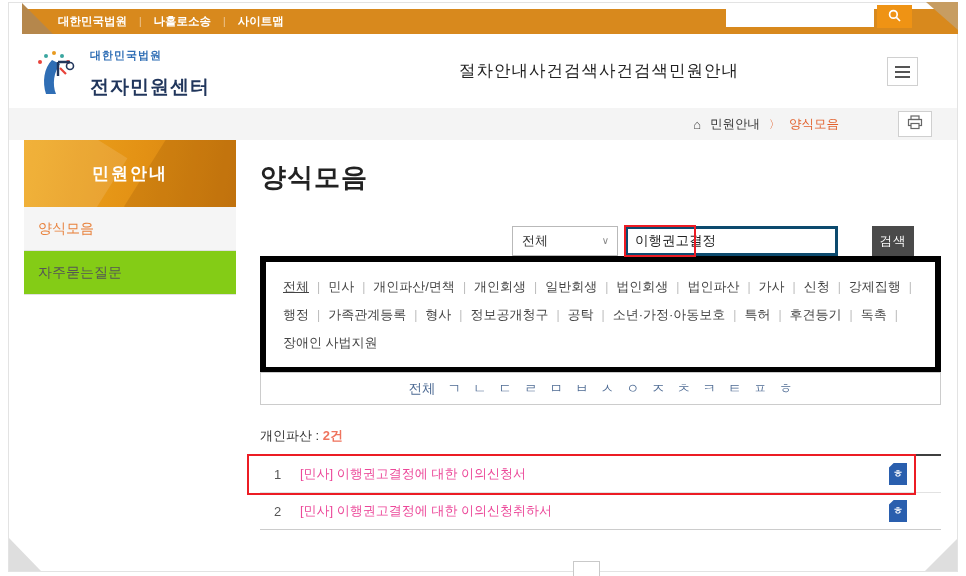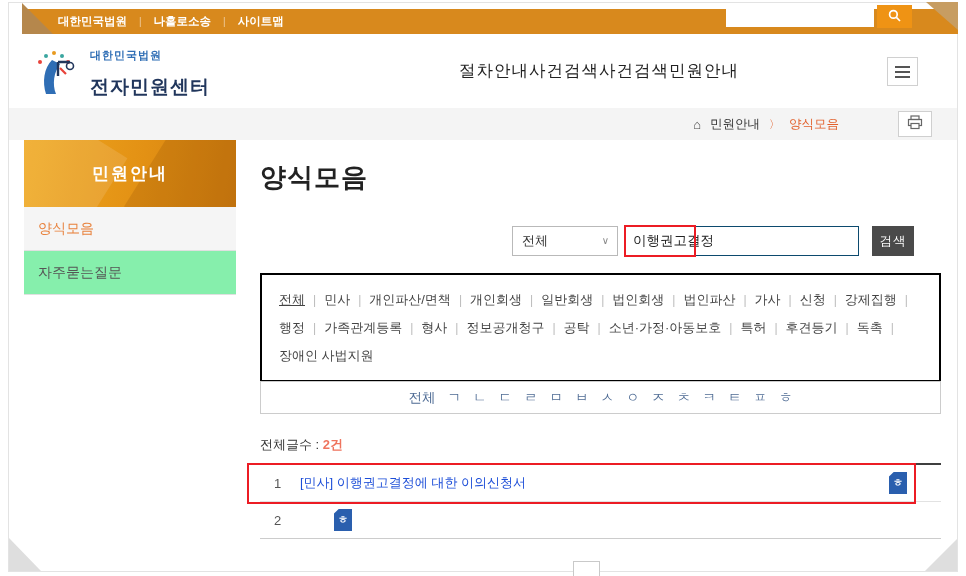--- a/index.html
+++ b/index.html
@@ -41,52 +41,52 @@
   #crumbs .arr { font-size:11px; color:#e2602c; }
   #crumbs .cur { font-size:12.5px; color:#e2602c; cursor:pointer; }
   #print-btn { position:absolute; left:898px; top:111px; width:34px; height:26px; background:#fff; border:1px solid #cfcfcf; display:flex; align-items:center; justify-content:center; cursor:pointer; }
 
   
   #sidebar { position:absolute; left:24px; top:140px; width:212px; }
   #sidebar-head { height:67px; background:linear-gradient(100deg,#efa81f 0%,#e39114 55%,#d07d10 100%); position:relative; overflow:hidden; display:flex; align-items:center; justify-content:center; }
   #sidebar-head::before { content:""; position:absolute; left:-30px; top:-20px; width:110px; height:120px; background:rgba(255,255,255,.12); transform:rotate(32deg); }
   #sidebar-head::after { content:""; position:absolute; right:-40px; top:-10px; width:130px; height:120px; background:rgba(120,60,0,.18); transform:rotate(32deg); }
   #sidebar-title { position:relative; z-index:2; color:#fff; font-size:17px; font-weight:bold; letter-spacing:2px; }
-  .side-item { height:44px; display:flex; align-items:center; padding-left:14px; font-size:14px; color:#555; border-bottom:1px solid #e0e0e0; cursor:pointer; background:#86efac; }
+  .side-item { height:44px; display:flex; align-items:center; padding-left:14px; font-size:14px; color:#555; border-bottom:1px solid #e0e0e0; cursor:pointer; background:#84cc16; }
   .side-item.active { background:#f5f5f5; color:#e8823d; }
 
   
   #main { position:absolute; left:260px; top:150px; width:681px; }
   #page-title { font-size:26px; font-weight:600; color:#222; letter-spacing:1px; margin-top:10px; }
 
   #search-row { position:relative; height:30px; margin-top:31px; }
   #cat-select { position:absolute; left:252px; top:0; width:106px; height:30px; border:1px solid #b9b9b9; background:#fff; display:flex; align-items:center; padding-left:9px; font-size:13px; color:#333; cursor:pointer; }
   #cat-select .chev { position:absolute; right:8px; top:8px; font-size:10px; color:#888; }
-  #kw-input { position:absolute; left:365px; top:0; width:234px; height:30px; border:1px solid #0c4a6e; padding:0 7px; font-size:13.5px; color:#222; }
+  #kw-input { position:absolute; left:365px; top:0; width:213px; height:30px; border:3px solid #0c4a6e; padding:0 7px; font-size:13.5px; color:#222; }
   #search-btn { position:absolute; left:612px; top:0; width:42px; height:30px; background:#4a4a4a; color:#fff; border:none; font-size:12.5px; letter-spacing:1px; cursor:pointer; }
   #kw-annotation { position:absolute; left:364px; top:-1px; width:72px; height:32px; border:2px solid #ec1c24; pointer-events:none; z-index:10; }
 
-  #category-box { margin-top:17px; border:2px solid #000000; padding:11px 17px; }
+  #category-box { border:6px solid #000000; padding:11px 17px; }
   .cat-line { line-height:27px; font-size:13px; color:#444; white-space:nowrap; }
   .cat-link { cursor:pointer; }
   .cat-link.active { text-decoration:underline; }
   .cat-sep { color:#bbb; margin:0 8px; font-size:12px; }
 
   #consonant-box { margin-top:-1px; border:1px solid #ccc; height:33px; display:flex; align-items:center; justify-content:center; gap:12px; }
   .cons { font-size:13.5px; color:#4e6b94; cursor:pointer; }
 
   #count-line { margin-top:22px; font-size:13px; color:#333; }
   #count-line .val { color:#ef745e;font-weight:bold; }
 
   #board { margin-top:9px; border-top:2px solid #3f3f3f; position:relative; }
   .t-head { display:flex; height:33px; align-items:center; border-bottom:1px solid #ccc; font-size:13px; color:#333; }
   .t-row { display:flex; height:37px; align-items:center; border-bottom:1px solid #e2e2e2; position:relative; }
   .t-row:last-child { border-bottom:1px solid #ccc; }
   .c-no { width:40px; padding-left:14px; font-size:13px; color:#555; }
-  .c-title { flex:1; font-size:13px; color:#1d4ed8; cursor:pointer; }
+  .c-title { flex:1; font-size:13px; color:#ec4899; cursor:pointer; }
   .c-file { width:86px; display:flex; justify-content:center; }
   .t-head .c-title { text-align:center; cursor:default; color:#333; }
   .t-head .c-file { justify-content:center; }
   .hwp-icon { width:18px; height:22px; background:#2a5fae; clip-path:polygon(26% 0,100% 0,100% 100%,0 100%,0 20%); display:flex; align-items:center; justify-content:center; color:#fff; font-size:10px; font-weight:bold; cursor:pointer; }
   #row-annotation { position:absolute; left:-13px; top:-2px; width:669px; height:41px; border:2px solid #ec1c24; pointer-events:none; z-index:10; }
 
   #page-stub { position:absolute; left:573px; top:561px; width:27px; height:20px; background:#fff; border:1px solid #c9c9c9; cursor:pointer; }
 </style>
 </head>
 <body>
@@ -205,36 +205,37 @@
         <span class="cons">ㅇ</span>
         <span class="cons">ㅈ</span>
         <span class="cons">ㅊ</span>
         <span class="cons">ㅋ</span>
         <span class="cons">ㅌ</span>
         <span class="cons">ㅍ</span>
         <span class="cons">ㅎ</span>
       </div>
 
     <div id="count-line">
-      <span>전체글수 :</span>
+      <span>개인파산 :</span>
       <span class="val">2건</span>
     </div>
 
     <div id="board">
       <div id="board-rows">
           <div class="t-row">
             <div class="c-no">1</div>
             <div class="c-title">[민사] 이행권고결정에 대한 이의신청서</div>
             <div class="c-file">
               <div class="hwp-icon">ㅎ</div>
             </div>
             <div id="row-annotation"></div>
           </div>
           <div class="t-row">
             <div class="c-no">2</div>
+            <div class="c-title">[민사] 이행권고결정에 대한 이의신청취하서</div>
             <div class="c-file">
               <div class="hwp-icon">ㅎ</div>
             </div>
           </div>
         </div>
     </div>
   </div>
 
   <div id="page-stub"></div>
 

